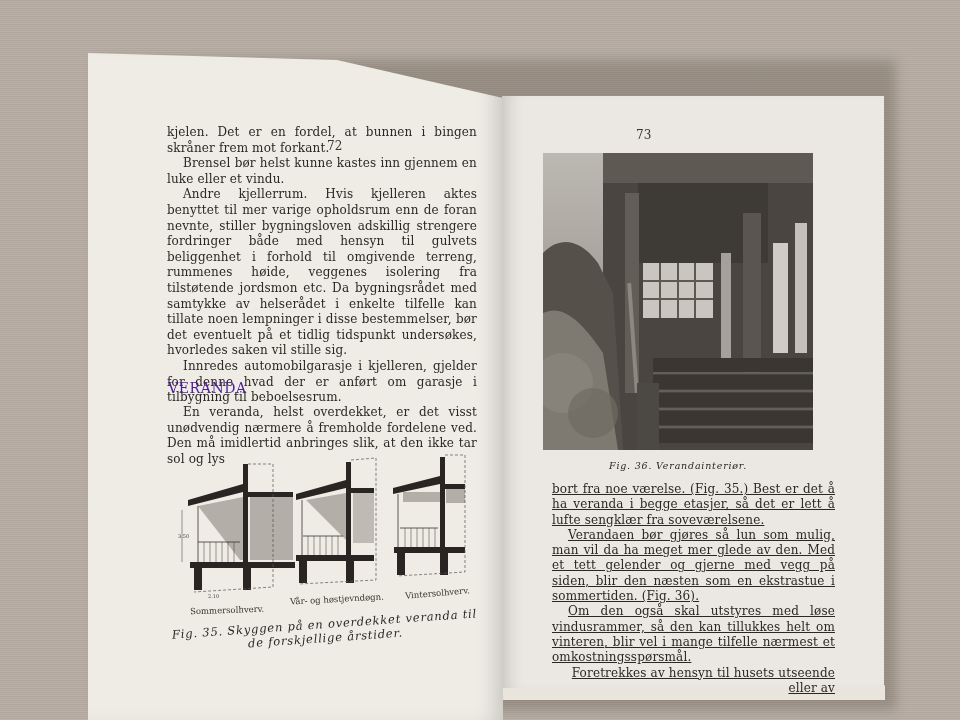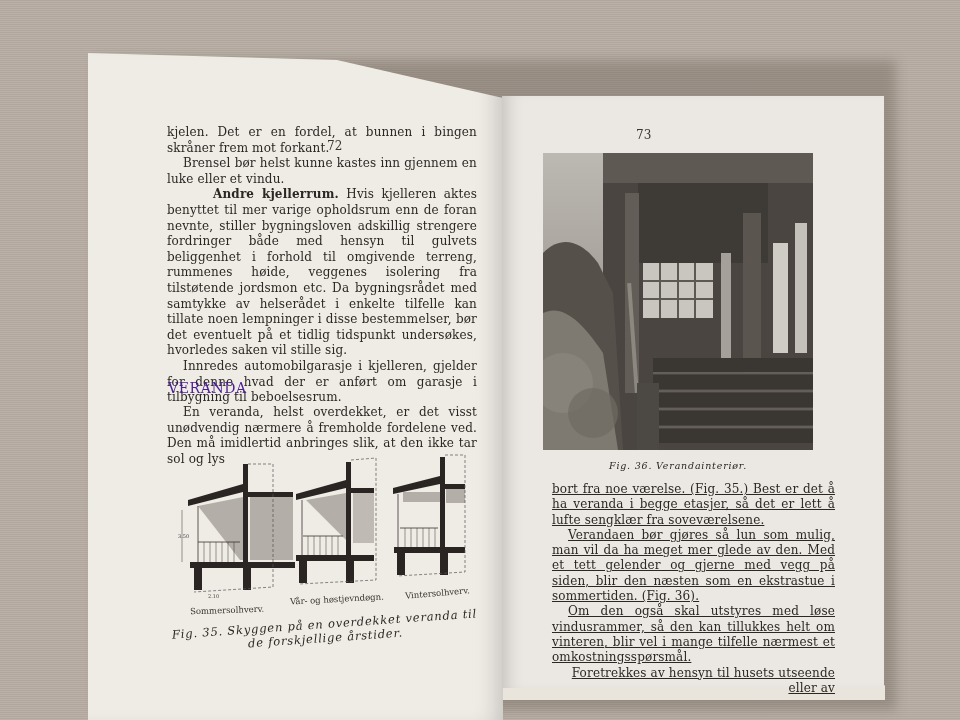--- a/index.html
+++ b/index.html
@@ -11,21 +11,21 @@
   .page-left{position:absolute;left:88px;top:50px;width:415px;height:670px;background:#efece6;
     clip-path:polygon(0 3px,60% 10px,100% 48px,100% 100%,0 100%);
     box-shadow:inset -18px 0 22px -12px rgba(0,0,0,0.18);}
   .page-left-under{position:absolute;left:500px;top:685px;width:385px;height:14px;background:#e9e4dc;border-top:1px solid #cfc8bd;}
   .page-right{position:absolute;left:502px;top:96px;width:382px;height:592px;background:#ebe8e3;
     box-shadow:inset 16px 0 18px -12px rgba(0,0,0,0.18);}
   .text{position:absolute;font-size:12px;line-height:15.6px;letter-spacing:0.15px;color:#2b2723;text-align:justify;}
   .text p{margin:0;}
   .text .indent{text-indent:16px;}
   .pagenum{position:absolute;font-size:12px;color:#3a342e;}
-  .heading-bold{font-weight:bold;margin-left:30px;}
+  .heading-bold{font-weight:normal;}
   .section-heading{position:absolute;font-size:14px;letter-spacing:0.6px;color:#4c1d95;}
   .caption{position:absolute;font-style:italic;font-size:12px;letter-spacing:0.8px;color:#2b2723;text-align:center;}
   .sublabel{position:absolute;font-size:8.5px;color:#3a342e;}
   .photo{position:absolute;left:543px;top:153px;width:270px;height:297px;background:#5b5650;overflow:hidden;}
   .drawing{position:absolute;}
 </style>
 </head>
 <body>
 
 <div class="shadow"></div>

